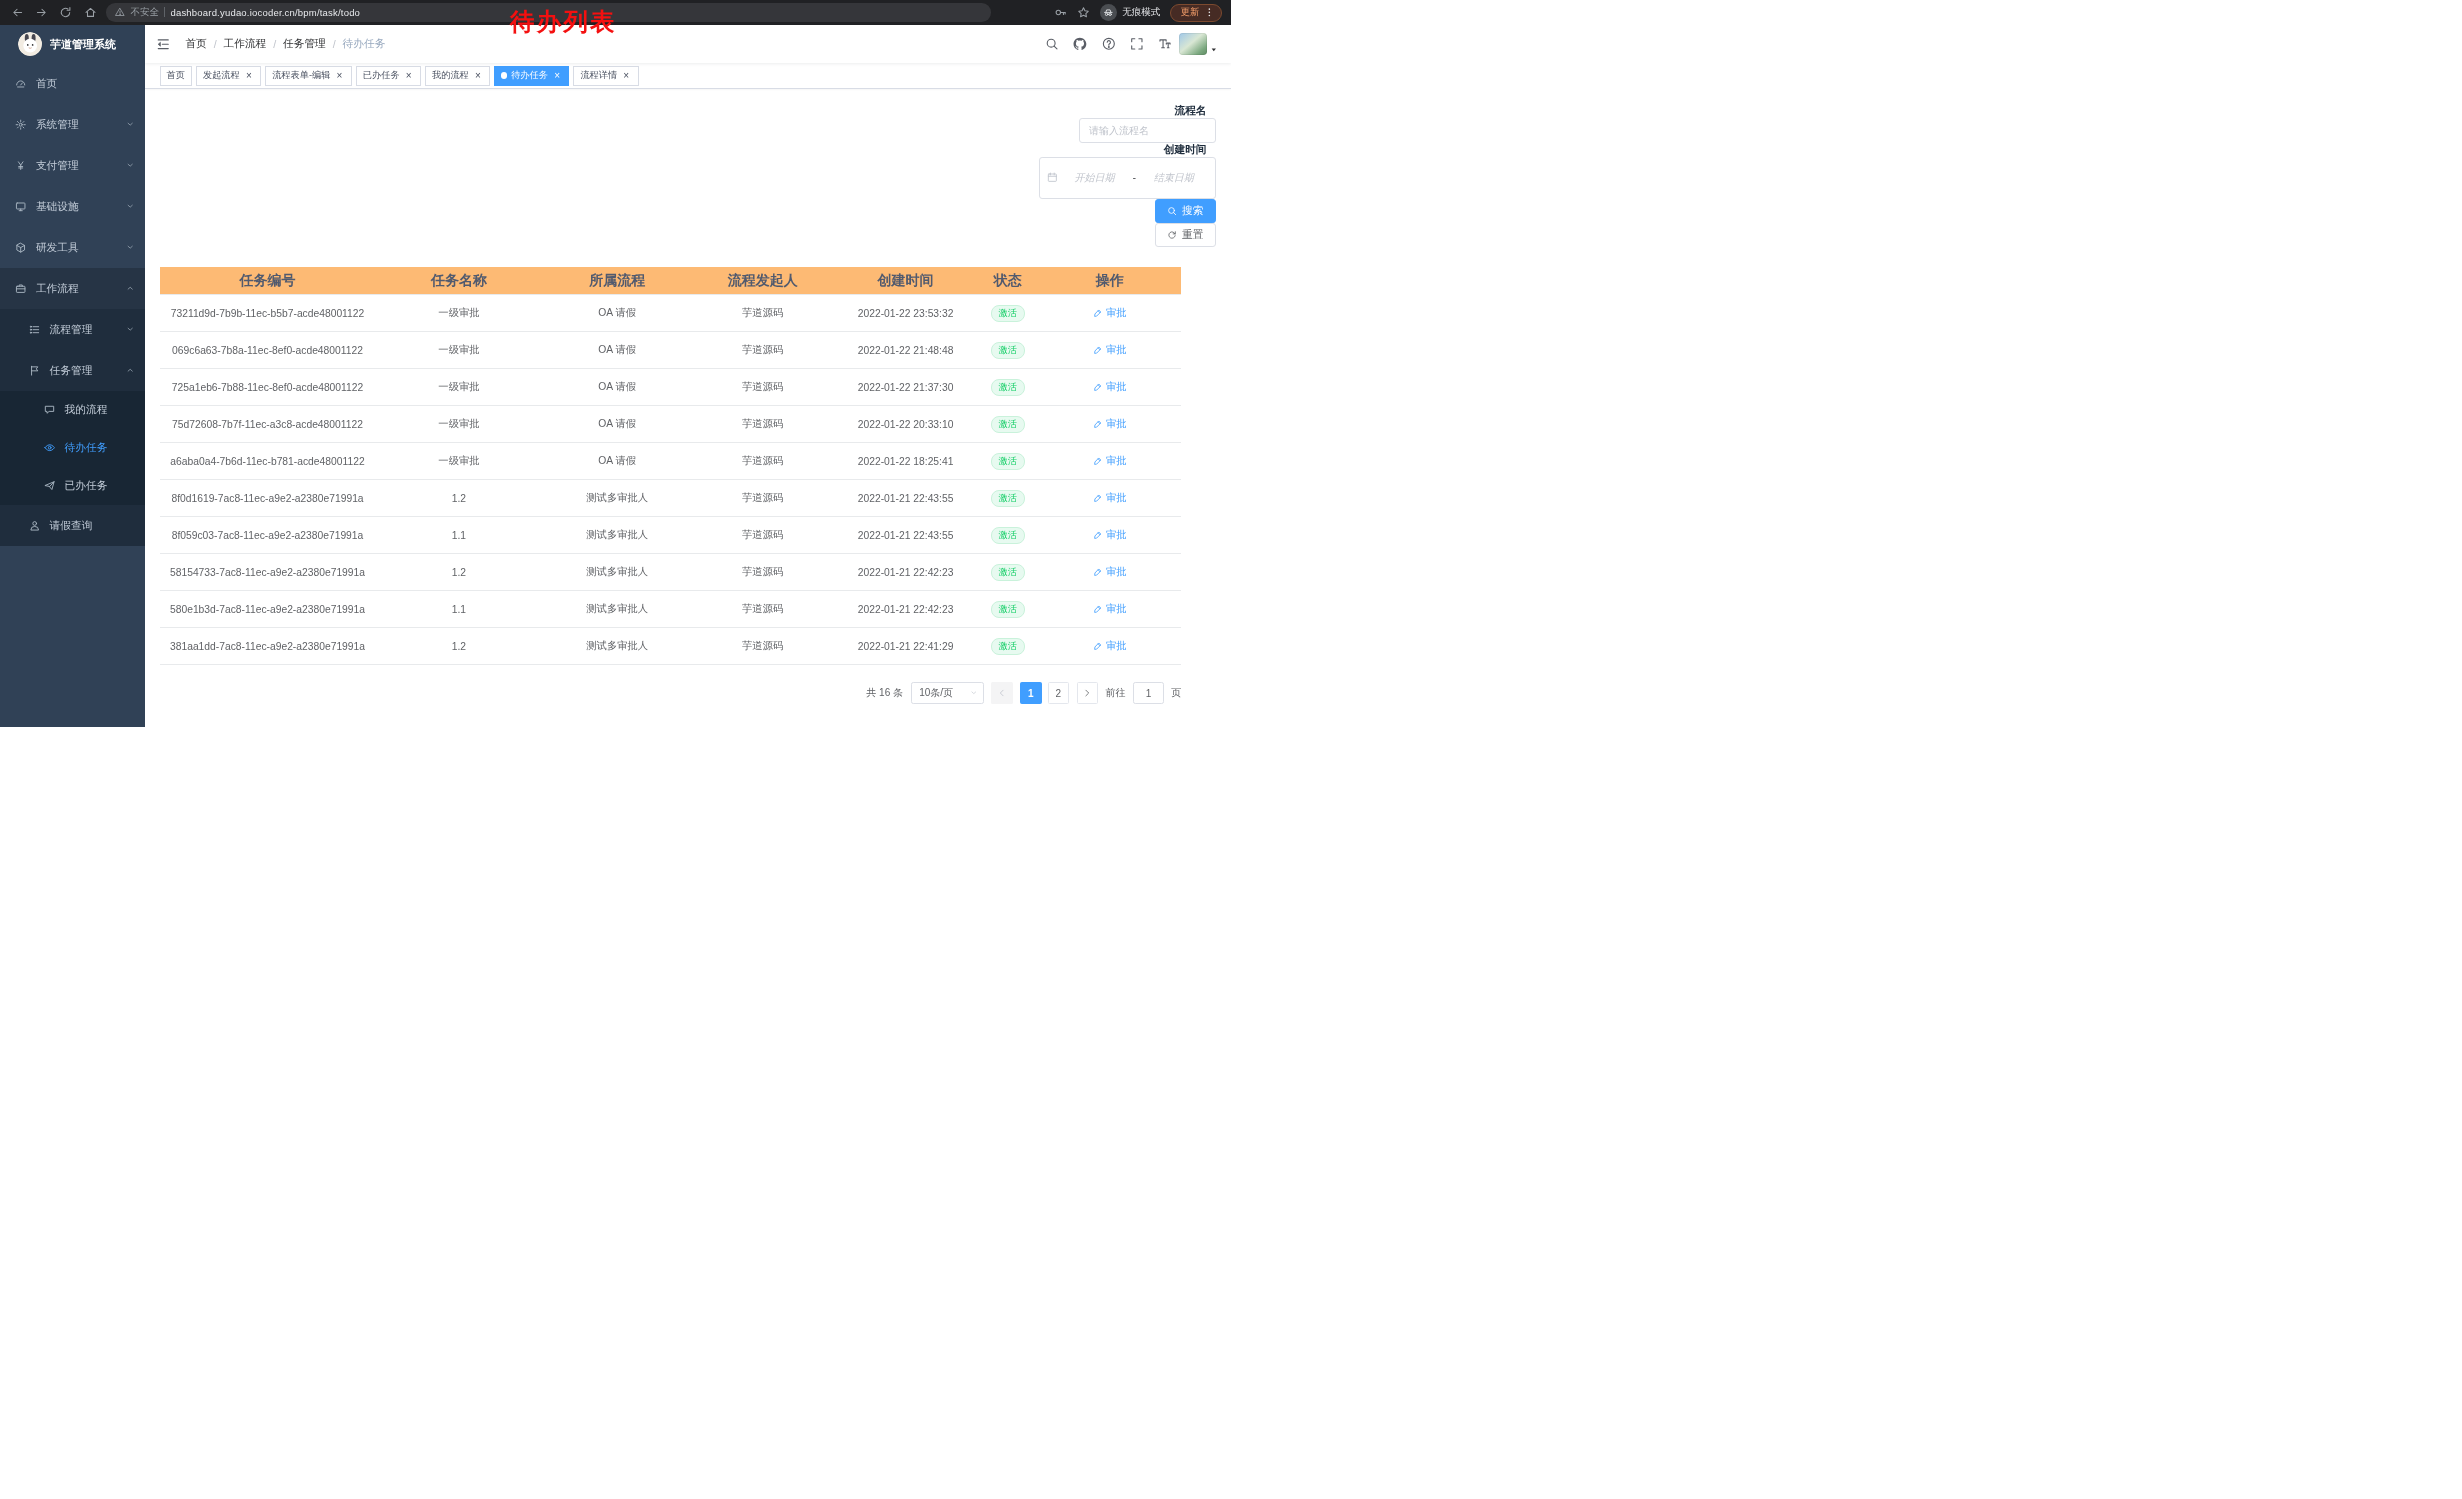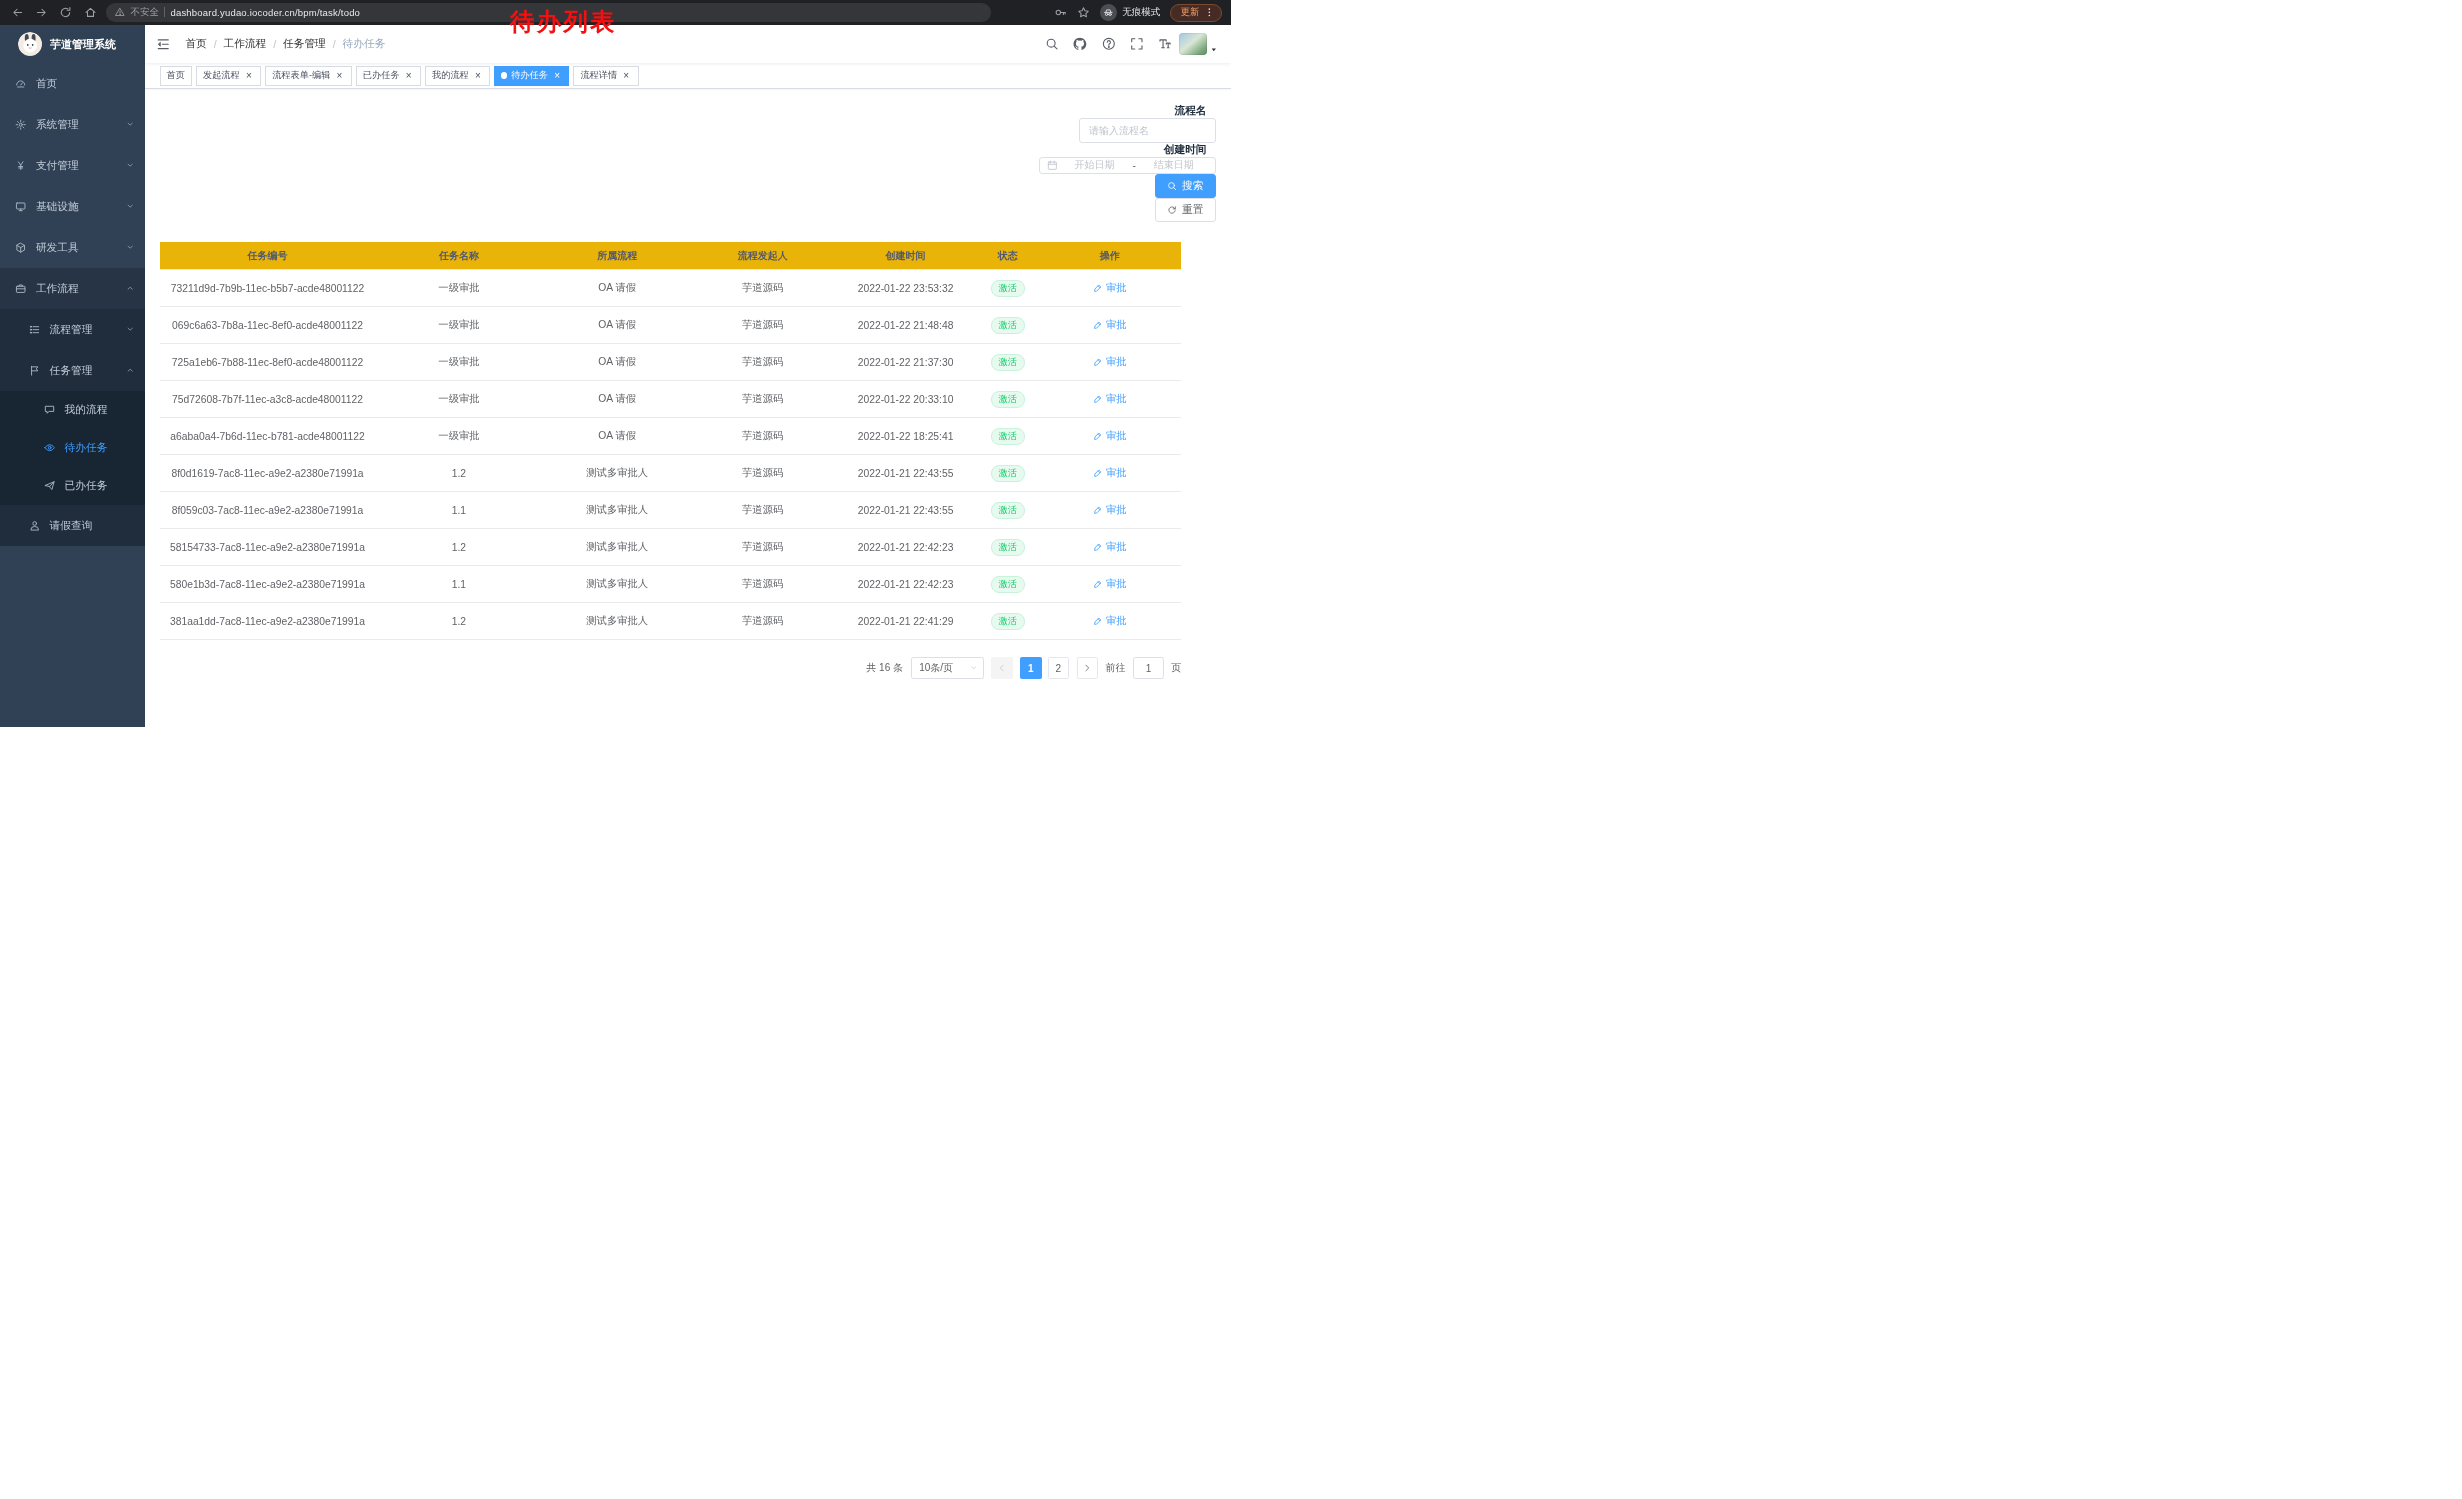--- a/index.html
+++ b/index.html
@@ -68,32 +68,32 @@
   .tag .tag-close{font-size:10px;line-height:10px;width:10.7px;text-align:center;border-radius:50%;}
   .tag.active{background:#409eff;border-color:#409eff;color:#fff;}
 
   
   .content{padding:15.3px 15.3px 0 15.3px;background:#fff;flex:1;}
   .filter-row{display:flex;align-items:flex-end;flex-direction:column;}
   .f-label{font-size:10.7px;font-weight:700;color:#1f2d3d;margin-right:9.2px;white-space:nowrap;}
   .group-gap{margin-left:13px;}
   .text-input{width:137px;height:24.4px;border:0.8px solid #dcdfe6;border-radius:3.1px;padding:0 9.2px;font-size:10px;color:#606266;}
   .text-input::placeholder{color:#c0c4cc;}
-  .date-range{width:177px;height:17px;border:0.8px solid #dcdfe6;border-radius:3.1px;display:flex;align-items:center;padding:0 7.6px;gap:3.1px;cursor:pointer;}
+  .date-range{width:177px;height:42px;border:0.8px solid #dcdfe6;border-radius:3.1px;display:flex;align-items:center;padding:0 7.6px;gap:3.1px;cursor:pointer;font-style:italic;}
   .date-range .cal{width:10.7px;height:10.7px;color:#c0c4cc;}
   .date-range .ph{flex:1;text-align:center;font-size:10px;color:#c0c4cc;white-space:nowrap;}
   .date-range .dash{color:#606266;font-size:10px;padding:0 1.5px;}
   .btn{height:24.4px;border-radius:3.1px;font-size:10.7px;display:inline-flex;align-items:center;gap:4.6px;padding:0 11.4px;cursor:pointer;border:0.8px solid transparent;white-space:nowrap;}
   .btn .ico{width:10px;height:10px;}
   .btn.primary{background:#409eff;border-color:#409eff;color:#fff;margin-left:9.2px;}
   .btn.plain{background:#fff;border-color:#dcdfe6;color:#606266;margin-left:7.6px;}
 
   
   .task-table{width:1021px;border-collapse:collapse;margin-top:20px;table-layout:fixed;}
-  .task-table th{background:#eab308;color:#515a6e;font-weight:700;font-size:10px;height:27.5px;text-align:center;border-bottom:0.8px solid #e8eaec;white-space:nowrap;}
+  .task-table th{background:#fdba74;color:#515a6e;font-weight:700;font-size:14px;height:27.5px;text-align:center;border-bottom:0.8px solid #e8eaec;white-space:nowrap;}
   .task-table td{height:37px;text-align:center;font-size:10.3px;color:#606266;border-bottom:0.8px solid #e8eaec;white-space:nowrap;overflow:hidden;}
   .task-table th:nth-child(1),.task-table td:nth-child(1){width:21%;}
   .task-table th:nth-child(2),.task-table td:nth-child(2){width:16.5%;}
   .task-table th:nth-child(3),.task-table td:nth-child(3){width:14.5%;}
   .task-table th:nth-child(4),.task-table td:nth-child(4){width:14%;}
   .task-table th:nth-child(5),.task-table td:nth-child(5){width:14%;}
   .task-table th:nth-child(6),.task-table td:nth-child(6){width:6%;}
   .task-table th:nth-child(7),.task-table td:nth-child(7){width:14%;}
   .tag-status{display:inline-block;background:#e7faf0;color:#13ce66;border:0.8px solid #c9f2db;font-size:9.2px;line-height:15.3px;padding:0 6.9px;border-radius:8px;}
   .op-link{color:#409eff;display:inline-flex;align-items:center;gap:3.1px;font-size:10.3px;cursor:pointer;text-decoration:none;}

